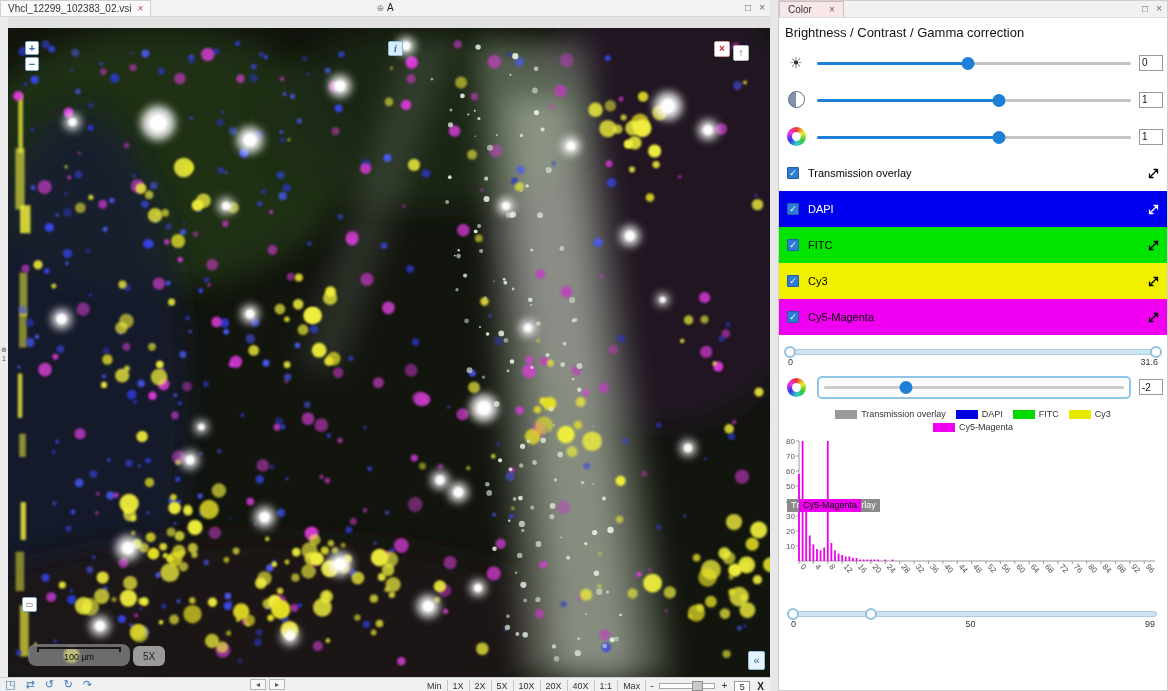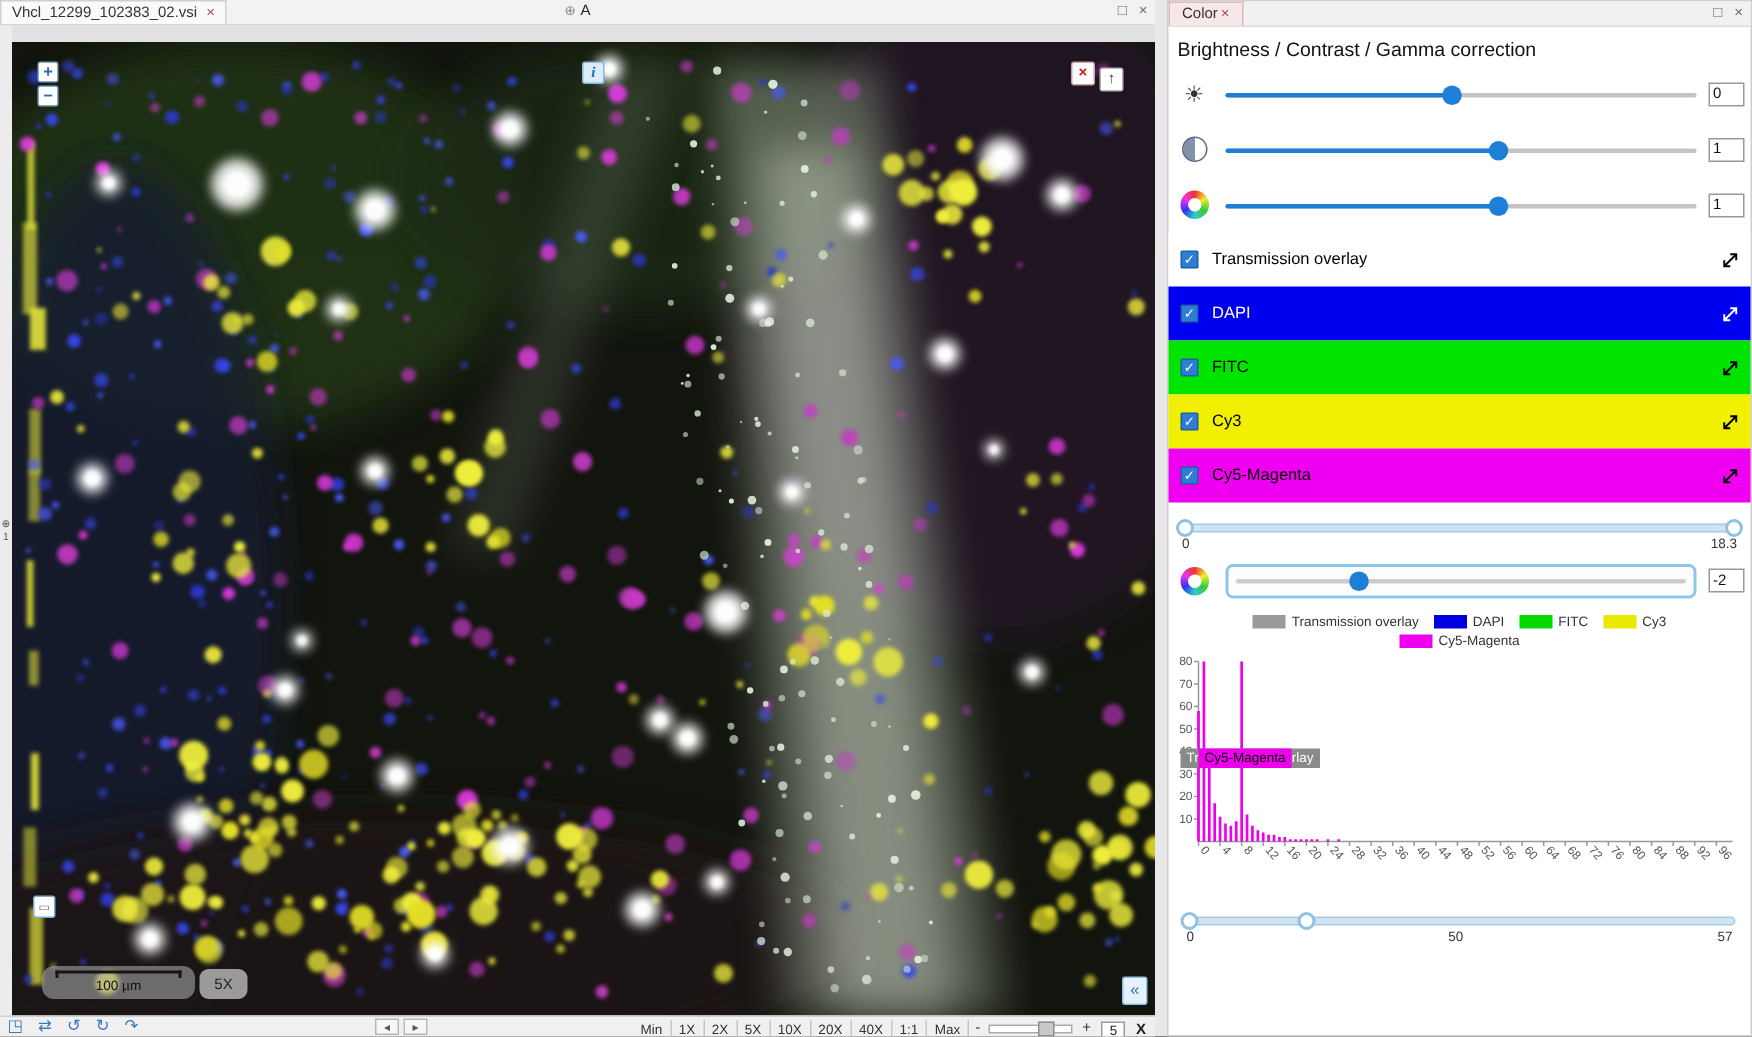--- a/index.html
+++ b/index.html
@@ -43,21 +43,21 @@
 .zp-btn{height:12px;padding:0 5px;font-size:9px;color:#333;border-right:1px solid #c6c6c6;display:flex;align-items:center}
 .zm{padding:0 4px;font-size:10px;color:#333;line-height:12px}
 .tb-slider{width:56px;height:6px;border:1px solid #a8a8a8;background:#fff;position:relative;margin:0 2px}
 .tb-thumb{position:absolute;left:58%;top:-3px;width:11px;height:10px;background:#c9c9c9;border:1px solid #8f8f8f}
 .zoom-val{width:16px;height:11px;border:1px solid #9a9a9a;background:#fff;font-size:9px;text-align:center;line-height:10px;margin:0 3px;color:#222}
 .tb-close{font-size:10px;font-weight:bold;color:#222;padding:0 4px}
 
 
 .color-pane{position:absolute;left:778px;top:0;width:390px;height:691px;background:#fff;border:1px solid #cfcfcf}
 .cp-header{position:relative;height:17px;background:#f1f1f1;border-bottom:1px solid #ddd;display:flex;align-items:center}
-.cp-tab{display:flex;align-items:center;gap:2px;height:16px;padding:0 8px;background:#f7e7e7;border:1px solid #d8bcbc;border-bottom:none;font-size:10px;color:#333}
+.cp-tab{display:flex;align-items:center;gap:17px;height:16px;padding:0 8px;background:#f7e7e7;border:1px solid #d8bcbc;border-bottom:none;font-size:10px;color:#333}
 .cp-btnrow{display:flex;gap:3px;padding:2px 0 2px 2px}
 .cp-btn{font-size:10px;color:#222;background:#f7f7f7;border:1px solid #ababab;border-radius:2px;padding:0 6px;height:14px;line-height:12px}
 .cp-h{font-size:13px;color:#111;margin:7px 16px 4px 6px}
 .sl-row{display:flex;align-items:center;height:37px;padding:0 4px}
 .sl-icon{width:26px;display:flex;justify-content:center;align-items:center}
 .sun{font-size:15px;color:#333}
 .contrast-ic{width:17px;height:17px;border-radius:50%;border:1px solid #5a6b85;background:linear-gradient(90deg,#8391ab 50%,#fff 50%)}
 .wheel{width:19px;height:19px;border-radius:50%;background:conic-gradient(#e33,#ee3,#3c3,#3cc,#33e,#e3e,#e33);position:relative}
 .wheel::after{content:"";position:absolute;inset:5px;border-radius:50%;background:#fff}
 .sl-track{flex:1;height:14px;position:relative;margin:0 8px}
@@ -1060,21 +1060,21 @@
         </div>
       </div>
 
     <div class="range-wrap">
       <div class="range-track">
         <span class="range-handle" style="left:0.8%"></span>
         <span class="range-handle" style="left:99.2%"></span>
       </div>
       <div class="range-labels">
         <span>0</span>
-        <span>18.3</span>
+        <span>31.6</span>
       </div>
     </div>
 
     <div class="gamma-row">
       <span class="sl-icon">
           <span class="wheel"></span>
         </span>
       <span class="gamma-box">
         <span class="gamma-line"></span>
         <span class="gamma-handle" style="left:28%"></span>
@@ -1210,17 +1210,17 @@
       </div>
 
     <div class="bottom-slider">
       <div class="range-track">
         <span class="range-handle" style="left:0.8%"></span>
         <span class="range-handle" style="left:22%"></span>
       </div>
       <div class="range-labels">
         <span>0</span>
         <span>50</span>
-        <span>57</span>
+        <span>99</span>
       </div>
     </div>
   </aside>
 </div>
 
 </body></html>

